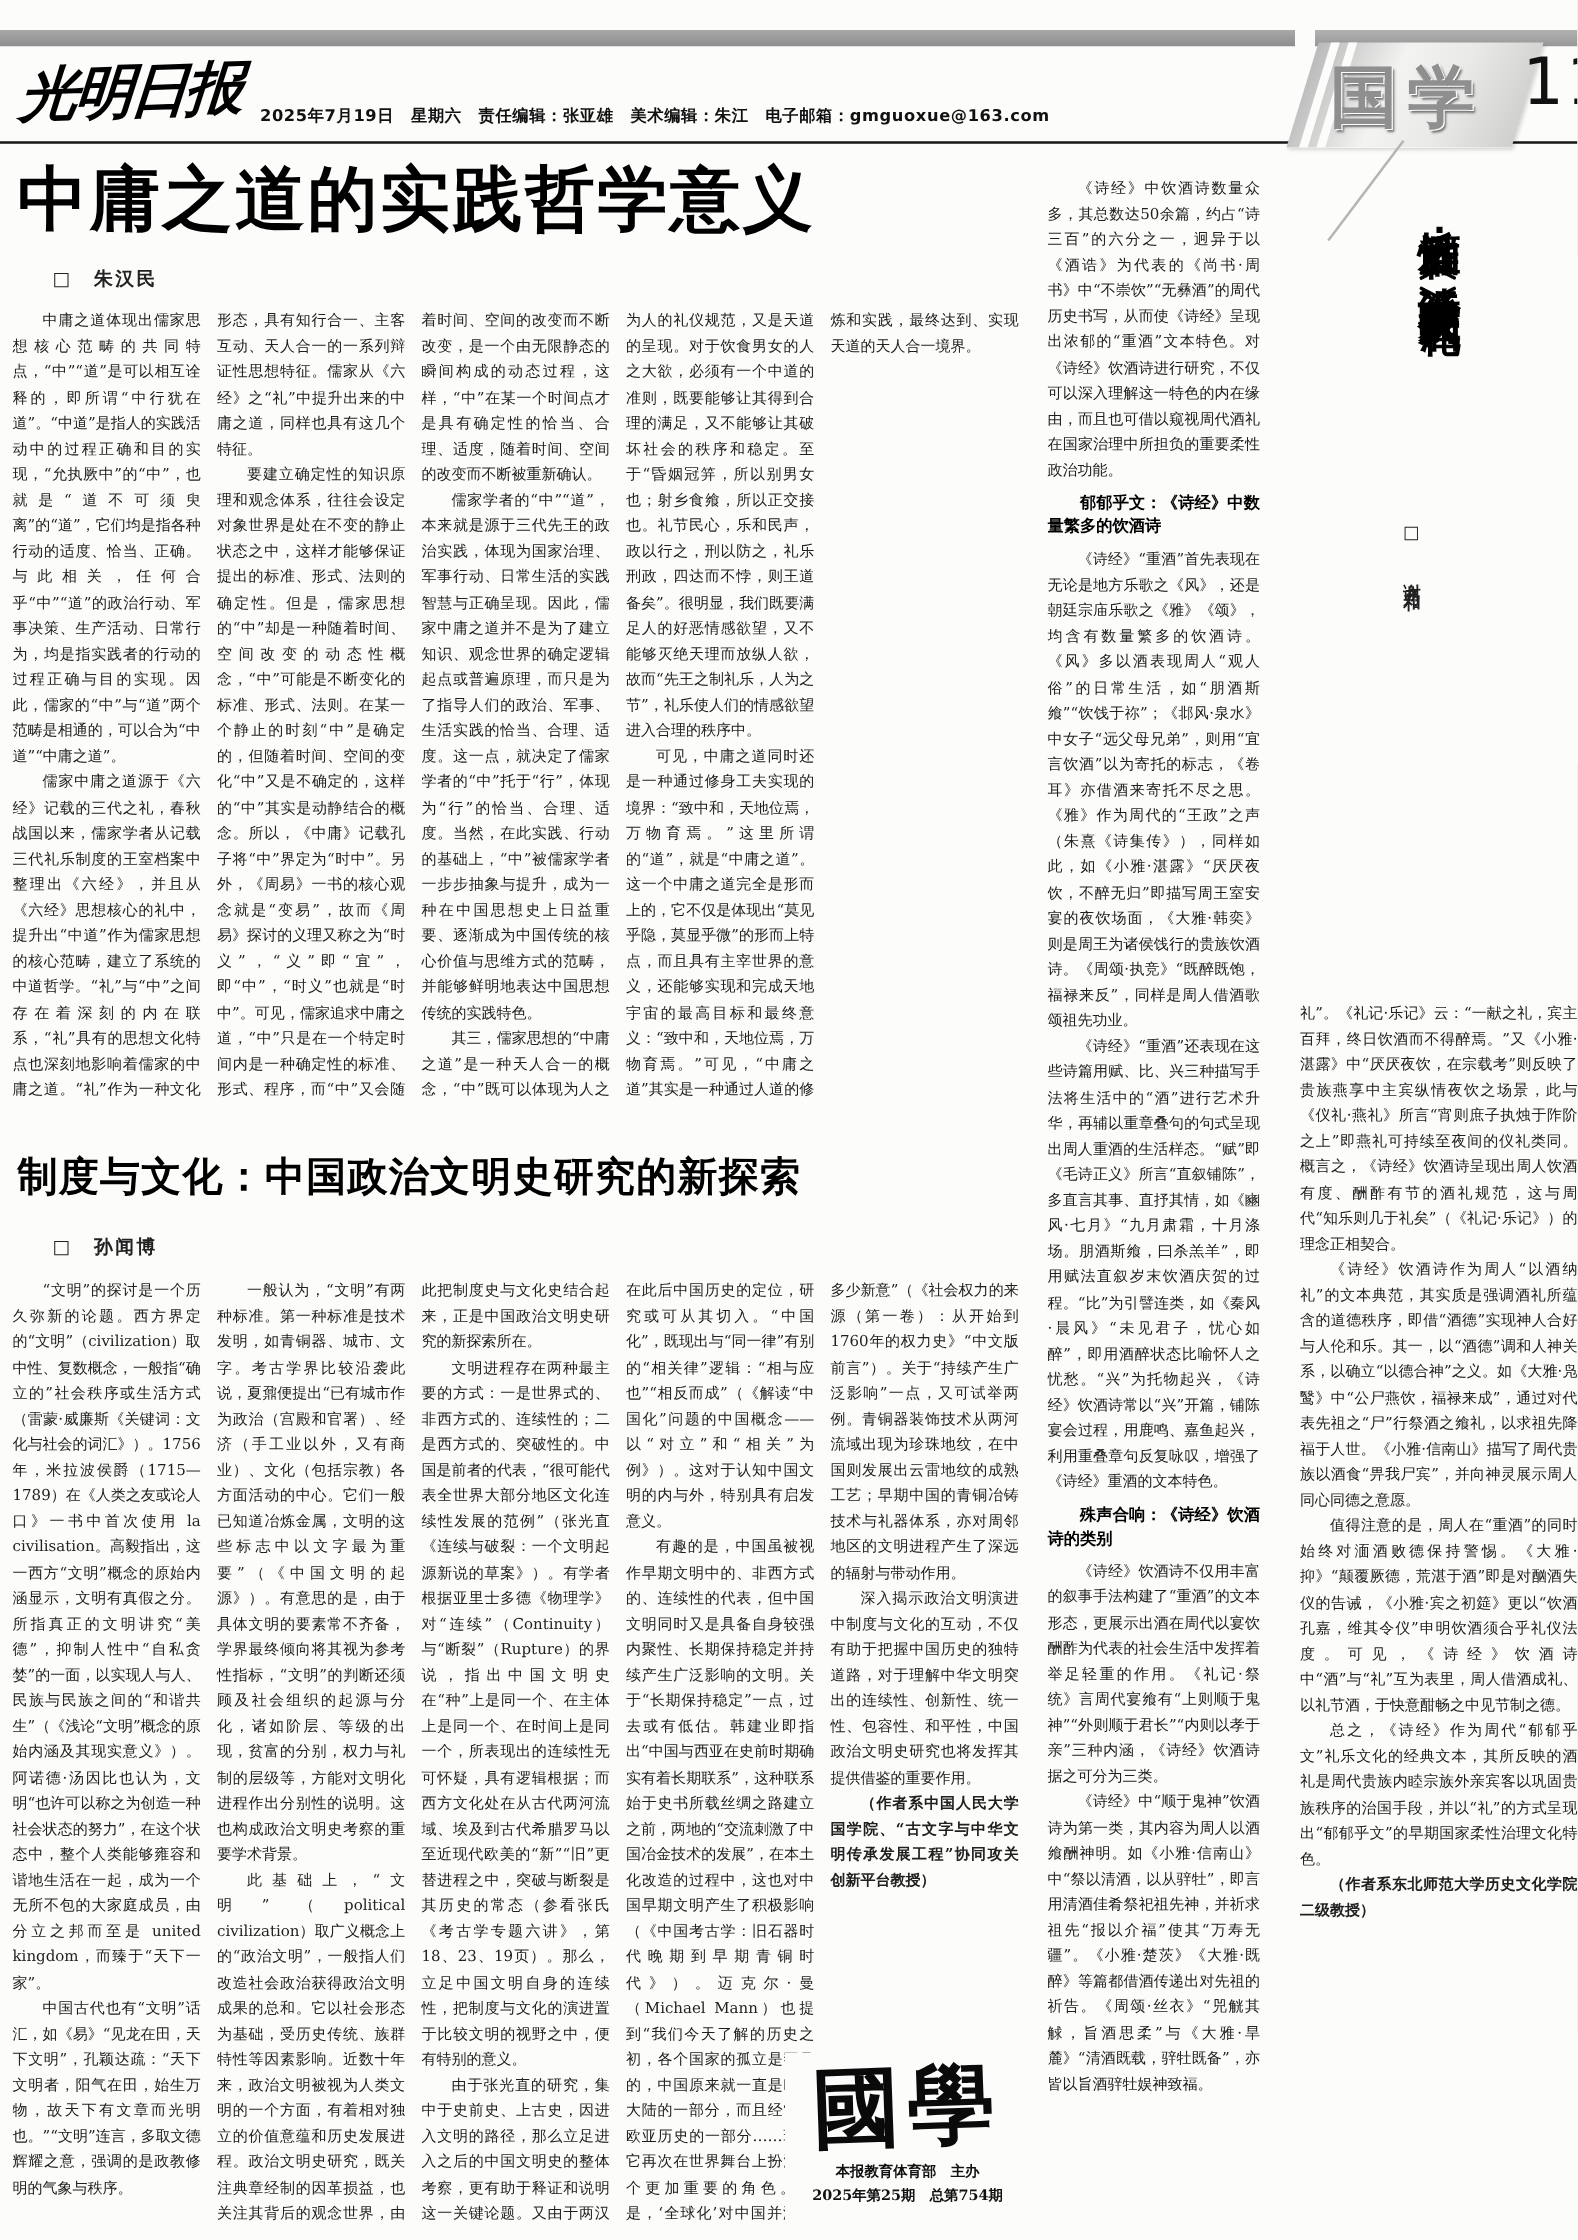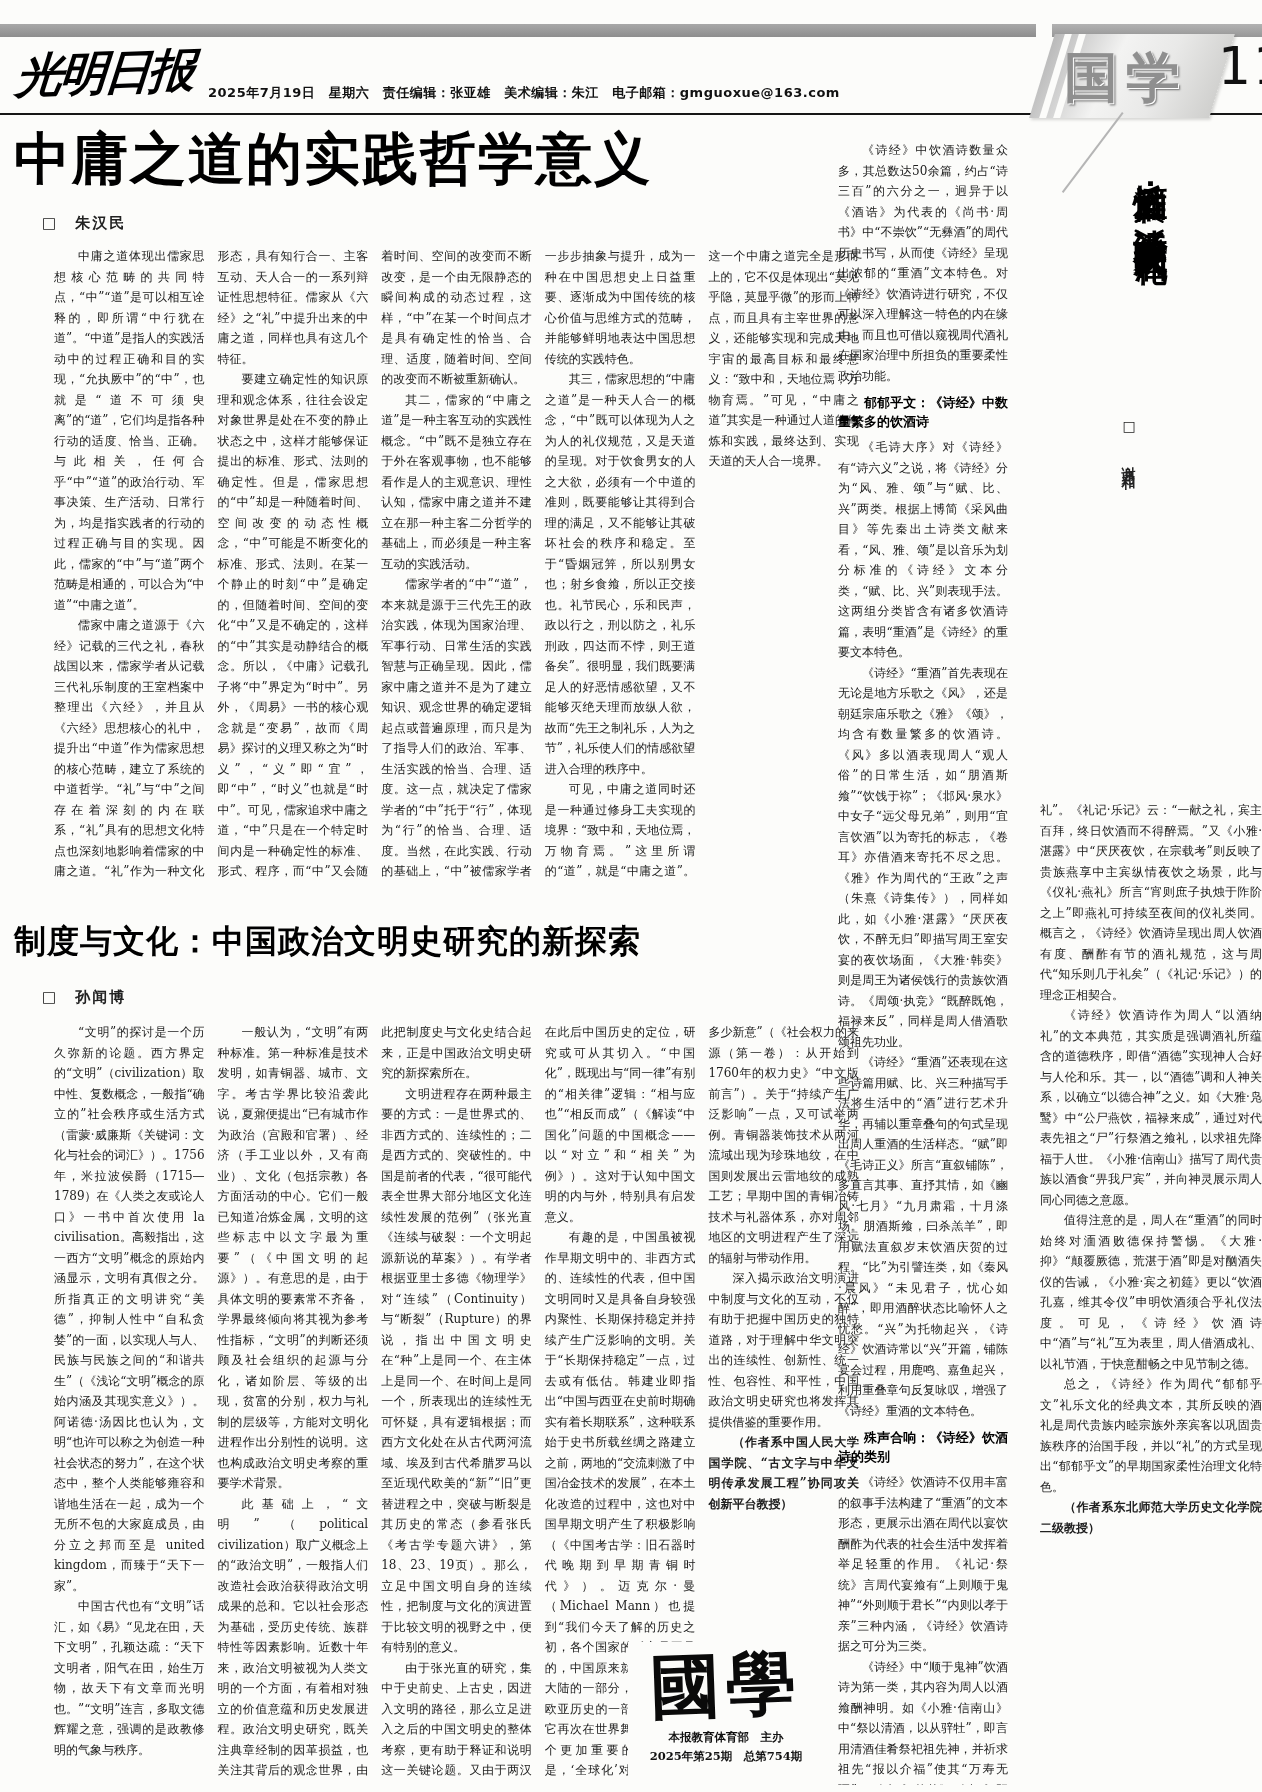--- a/index.html
+++ b/index.html
@@ -25,21 +25,21 @@
   .flag-label{position:absolute;left:1064px;top:42px;width:150px;
         font-size:54px;font-weight:900;letter-spacing:8px;color:#8f8f8f;
         text-shadow:1px 1px 0 #fff,2px 2px 2px #6f6f6f;}
   .pageno{position:absolute;left:1218px;top:36px;font-size:52px;color:#111;
         font-family:"DejaVu Sans","Liberation Sans",sans-serif;font-weight:400;letter-spacing:2px;}
   
   .a-title{position:absolute;color:#000;font-weight:900;white-space:nowrap;}
   .byline{position:absolute;font-size:15px;font-weight:bold;color:#222;letter-spacing:2px;margin-left:24px;}
   .body{position:absolute;font-size:12px;line-height:20.5px;text-align:justify;
         overflow:hidden;color:#202020;}
-  .cols5{column-count:5;column-gap:13px;column-fill:auto;margin-left:44px;}
+  .cols5{column-count:5;column-gap:13px;column-fill:auto;}
   .body p{margin:0;text-indent:2em;}
   .credit{font-weight:bold;}
   .subhead{font-family:"DejaVu Sans","Liberation Sans",sans-serif;font-weight:bold;
         font-size:13px;line-height:19px;margin:7px 0 6px;text-indent:2em;color:#000;}
   
   #a1-title{left:14px;top:122px;font-size:56px;letter-spacing:2px;}
   #a1-byline{left:18px;top:214px;}
   #a1-body{left:10px;top:246px;width:805px;height:640px;}
   
   #a2-title{left:14px;top:920px;font-size:32px;letter-spacing:1px;}
@@ -75,21 +75,20 @@
   <div class="flag-tail"></div>
   <div class="flag-label">国学</div>
   <div class="pageno">11</div>
 
   <div class="a-title" id="a1-title">中庸之道的实践哲学意义</div>
   <div class="byline" id="a1-byline">□　朱汉民</div>
   <div class="body cols5" id="a1-body">
     <p>中庸之道体现出儒家思想核心范畴的共同特点，“中”“道”是可以相互诠释的，即所谓“中行犹在道”。“中道”是指人的实践活动中的过程正确和目的实现，“允执厥中”的“中”，也就是“道不可须臾离”的“道”，它们均是指各种行动的适度、恰当、正确。与此相关，任何合乎“中”“道”的政治行动、军事决策、生产活动、日常行为，均是指实践者的行动的过程正确与目的实现。因此，儒家的“中”与“道”两个范畴是相通的，可以合为“中道”“中庸之道”。</p>
     <p>儒家中庸之道源于《六经》记载的三代之礼，春秋战国以来，儒家学者从记载三代礼乐制度的王室档案中整理出《六经》，并且从《六经》思想核心的礼中，提升出“中道”作为儒家思想的核心范畴，建立了系统的中道哲学。“礼”与“中”之间存在着深刻的内在联系，“礼”具有的思想文化特点也深刻地影响着儒家的中庸之道。“礼”作为一种文化形态，具有知行合一、主客互动、天人合一的一系列辩证性思想特征。儒家从《六经》之“礼”中提升出来的中庸之道，同样也具有这几个特征。</p>
     <p>要建立确定性的知识原理和观念体系，往往会设定对象世界是处在不变的静止状态之中，这样才能够保证提出的标准、形式、法则的确定性。但是，儒家思想的“中”却是一种随着时间、空间改变的动态性概念，“中”可能是不断变化的标准、形式、法则。在某一个静止的时刻“中”是确定的，但随着时间、空间的变化“中”又是不确定的，这样的“中”其实是动静结合的概念。所以，《中庸》记载孔子将“中”界定为“时中”。另外，《周易》一书的核心观念就是“变易”，故而《周易》探讨的义理又称之为“时义”，“义”即“宜”，即“中”，“时义”也就是“时中”。可见，儒家追求中庸之道，“中”只是在一个特定时间内是一种确定性的标准、形式、程序，而“中”又会随着时间、空间的改变而不断改变，是一个由无限静态的瞬间构成的动态过程，这样，“中”在某一个时间点才是具有确定性的恰当、合理、适度，随着时间、空间的改变而不断被重新确认。</p>
-    <p>其二，儒家的“中庸之道”是一种主客互动的实践性概念。“中”既不是独立存在于外在客观事物，也不能够看作是人的主观意识、理性认知，儒家中庸之道并不建立在那一种主客二分哲学的基础上，而必须是一种主客互动的实践活动。</p>
     <p>儒家学者的“中”“道”，本来就是源于三代先王的政治实践，体现为国家治理、军事行动、日常生活的实践智慧与正确呈现。因此，儒家中庸之道并不是为了建立知识、观念世界的确定逻辑起点或普遍原理，而只是为了指导人们的政治、军事、生活实践的恰当、合理、适度。这一点，就决定了儒家学者的“中”托于“行”，体现为“行”的恰当、合理、适度。当然，在此实践、行动的基础上，“中”被儒家学者一步步抽象与提升，成为一种在中国思想史上日益重要、逐渐成为中国传统的核心价值与思维方式的范畴，并能够鲜明地表达中国思想传统的实践特色。</p>
     <p>其三，儒家思想的“中庸之道”是一种天人合一的概念，“中”既可以体现为人之为人的礼仪规范，又是天道的呈现。对于饮食男女的人之大欲，必须有一个中道的准则，既要能够让其得到合理的满足，又不能够让其破坏社会的秩序和稳定。至于“昏姻冠笄，所以别男女也；射乡食飨，所以正交接也。礼节民心，乐和民声，政以行之，刑以防之，礼乐刑政，四达而不悖，则王道备矣”。很明显，我们既要满足人的好恶情感欲望，又不能够灭绝天理而放纵人欲，故而“先王之制礼乐，人为之节”，礼乐使人们的情感欲望进入合理的秩序中。</p>
     <p>可见，中庸之道同时还是一种通过修身工夫实现的境界：“致中和，天地位焉，万物育焉。”这里所谓的“道”，就是“中庸之道”。这一个中庸之道完全是形而上的，它不仅是体现出“莫见乎隐，莫显乎微”的形而上特点，而且具有主宰世界的意义，还能够实现和完成天地宇宙的最高目标和最终意义：“致中和，天地位焉，万物育焉。”可见，“中庸之道”其实是一种通过人道的修炼和实践，最终达到、实现天道的天人合一境界。</p>
 
   </div>
 
   <div class="a-title" id="a2-title">制度与文化：中国政治文明史研究的新探索</div>
   <div class="byline" id="a2-byline">□　孙闻博</div>
   <div class="body cols5" id="a2-body">
     <p>“文明”的探讨是一个历久弥新的论题。西方界定的“文明”（civilization）取中性、复数概念，一般指“确立的”社会秩序或生活方式（雷蒙·威廉斯《关键词：文化与社会的词汇》）。1756年，米拉波侯爵（1715—1789）在《人类之友或论人口》一书中首次使用 la civilisation。高毅指出，这一西方“文明”概念的原始内涵显示，文明有真假之分。所指真正的文明讲究“美德”，抑制人性中“自私贪婪”的一面，以实现人与人、民族与民族之间的“和谐共生”（《浅论“文明”概念的原始内涵及其现实意义》）。阿诺德·汤因比也认为，文明“也许可以称之为创造一种社会状态的努力”，在这个状态中，整个人类能够雍容和谐地生活在一起，成为一个无所不包的大家庭成员，由分立之邦而至是 united kingdom，而臻于“天下一家”。</p>
@@ -99,21 +98,20 @@
     <p>文明进程存在两种最主要的方式：一是世界式的、非西方式的、连续性的；二是西方式的、突破性的。中国是前者的代表，“很可能代表全世界大部分地区文化连续性发展的范例”（张光直《连续与破裂：一个文明起源新说的草案》）。有学者根据亚里士多德《物理学》对“连续”（Continuity）与“断裂”（Rupture）的界说，指出中国文明史在“种”上是同一个、在主体上是同一个、在时间上是同一个，所表现出的连续性无可怀疑，具有逻辑根据；而西方文化处在从古代两河流域、埃及到古代希腊罗马以至近现代欧美的“新”“旧”更替进程之中，突破与断裂是其历史的常态（参看张氏《考古学专题六讲》，第18、23、19页）。那么，立足中国文明自身的连续性，把制度与文化的演进置于比较文明的视野之中，便有特别的意义。</p>
     <p>由于张光直的研究，集中于史前史、上古史，因进入文明的路径，那么立足进入之后的中国文明史的整体考察，更有助于释证和说明这一关键论题。又由于两汉在此后中国历史的定位，研究或可从其切入。“中国化”，既现出与“同一律”有别的“相关律”逻辑：“相与应也”“相反而成”（《解读“中国化”问题的中国概念——以“对立”和“相关”为例》）。这对于认知中国文明的内与外，特别具有启发意义。</p>
     <p>有趣的是，中国虽被视作早期文明中的、非西方式的、连续性的代表，但中国文明同时又是具备自身较强内聚性、长期保持稳定并持续产生广泛影响的文明。关于“长期保持稳定”一点，过去或有低估。韩建业即指出“中国与西亚在史前时期确实有着长期联系”，这种联系始于史书所载丝绸之路建立之前，两地的“交流刺激了中国冶金技术的发展”，在本土化改造的过程中，这也对中国早期文明产生了积极影响（《中国考古学：旧石器时代晚期到早期青铜时代》）。迈克尔·曼（Michael Mann）也提到“我们今天了解的历史之初，各个国家的孤立是罕见的，中国原来就一直是欧亚大陆的一部分，而且经常是欧亚历史的一部分……现在它再次在世界舞台上扮演一个更加重要的角色。但是，‘全球化’对中国并没有多少新意”（《社会权力的来源（第一卷）：从开始到1760年的权力史》“中文版前言”）。关于“持续产生广泛影响”一点，又可试举两例。青铜器装饰技术从两河流域出现为珍珠地纹，在中国则发展出云雷地纹的成熟工艺；早期中国的青铜冶铸技术与礼器体系，亦对周邻地区的文明进程产生了深远的辐射与带动作用。</p>
     <p>深入揭示政治文明演进中制度与文化的互动，不仅有助于把握中国历史的独特道路，对于理解中华文明突出的连续性、创新性、统一性、包容性、和平性，中国政治文明史研究也将发挥其提供借鉴的重要作用。</p>
     <p class="credit">（作者系中国人民大学国学院、“古文字与中华文明传承发展工程”协同攻关创新平台教授）</p>
   </div>
 
   <div class="body" id="a3-col-a">
     <p>《诗经》中饮酒诗数量众多，其总数达50余篇，约占“诗三百”的六分之一，迥异于以《酒诰》为代表的《尚书·周书》中“不崇饮”“无彝酒”的周代历史书写，从而使《诗经》呈现出浓郁的“重酒”文本特色。对《诗经》饮酒诗进行研究，不仅可以深入理解这一特色的内在缘由，而且也可借以窥视周代酒礼在国家治理中所担负的重要柔性政治功能。</p>
     <div class="subhead">郁郁乎文：《诗经》中数量繁多的饮酒诗</div>
-    <p>《毛诗大序》对《诗经》有“诗六义”之说，将《诗经》分为“风、雅、颂”与“赋、比、兴”两类。根据上博简《采风曲目》等先秦出土诗类文献来看，“风、雅、颂”是以音乐为划分标准的《诗经》文本分类，“赋、比、兴”则表现手法。这两组分类皆含有诸多饮酒诗篇，表明“重酒”是《诗经》的重要文本特色。</p>
     <p>《诗经》“重酒”首先表现在无论是地方乐歌之《风》，还是朝廷宗庙乐歌之《雅》《颂》，均含有数量繁多的饮酒诗。《风》多以酒表现周人“观人俗”的日常生活，如“朋酒斯飨”“饮饯于祢”；《邶风·泉水》中女子“远父母兄弟”，则用“宜言饮酒”以为寄托的标志，《卷耳》亦借酒来寄托不尽之思。《雅》作为周代的“王政”之声（朱熹《诗集传》），同样如此，如《小雅·湛露》“厌厌夜饮，不醉无归”即描写周王室安宴的夜饮场面，《大雅·韩奕》则是周王为诸侯饯行的贵族饮酒诗。《周颂·执竞》“既醉既饱，福禄来反”，同样是周人借酒歌颂祖先功业。</p>
     <p>《诗经》“重酒”还表现在这些诗篇用赋、比、兴三种描写手法将生活中的“酒”进行艺术升华，再辅以重章叠句的句式呈现出周人重酒的生活样态。“赋”即《毛诗正义》所言“直叙铺陈”，多直言其事、直抒其情，如《豳风·七月》“九月肃霜，十月涤场。朋酒斯飨，曰杀羔羊”，即用赋法直叙岁末饮酒庆贺的过程。“比”为引譬连类，如《秦风·晨风》“未见君子，忧心如醉”，即用酒醉状态比喻怀人之忧愁。“兴”为托物起兴，《诗经》饮酒诗常以“兴”开篇，铺陈宴会过程，用鹿鸣、嘉鱼起兴，利用重叠章句反复咏叹，增强了《诗经》重酒的文本特色。</p>
     <div class="subhead">殊声合响：《诗经》饮酒诗的类别</div>
     <p>《诗经》饮酒诗不仅用丰富的叙事手法构建了“重酒”的文本形态，更展示出酒在周代以宴饮酬酢为代表的社会生活中发挥着举足轻重的作用。《礼记·祭统》言周代宴飨有“上则顺于鬼神”“外则顺于君长”“内则以孝于亲”三种内涵，《诗经》饮酒诗据之可分为三类。</p>
     <p>《诗经》中“顺于鬼神”饮酒诗为第一类，其内容为周人以酒飨酬神明。如《小雅·信南山》中“祭以清酒，以从骍牡”，即言用清酒佳肴祭祀祖先神，并祈求祖先“报以介福”使其“万寿无疆”。《小雅·楚茨》《大雅·既醉》等篇都借酒传递出对先祖的祈告。《周颂·丝衣》“兕觥其觩，旨酒思柔”与《大雅·旱麓》“清酒既载，骍牡既备”，亦皆以旨酒骍牡娱神致福。</p>
 
   </div>
 
   <div class="a-title" id="a3-title">旨酒惟和：《诗经》中反映的周代酒礼</div>
   <div class="byline" id="a3-byline">□　谢乃和</div>

